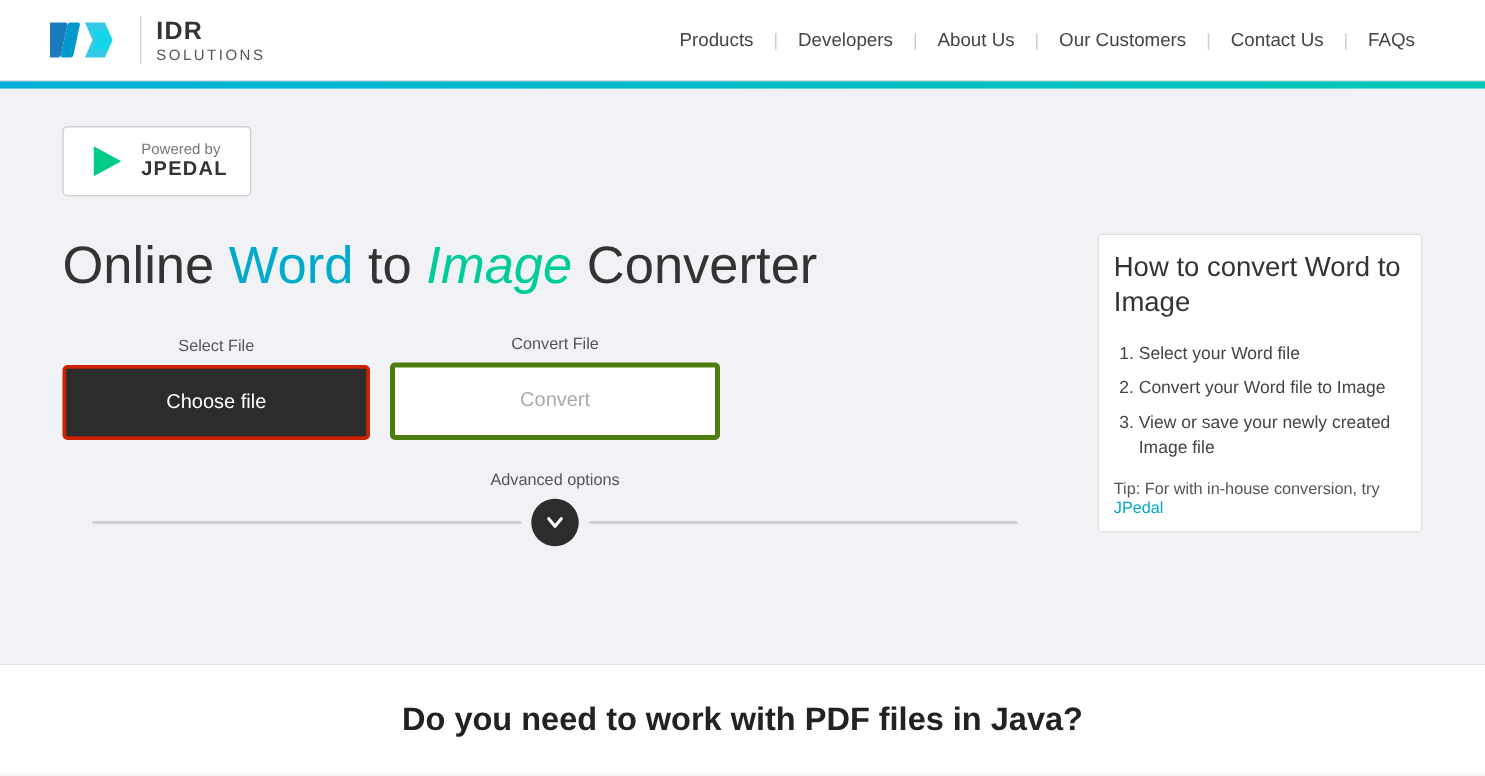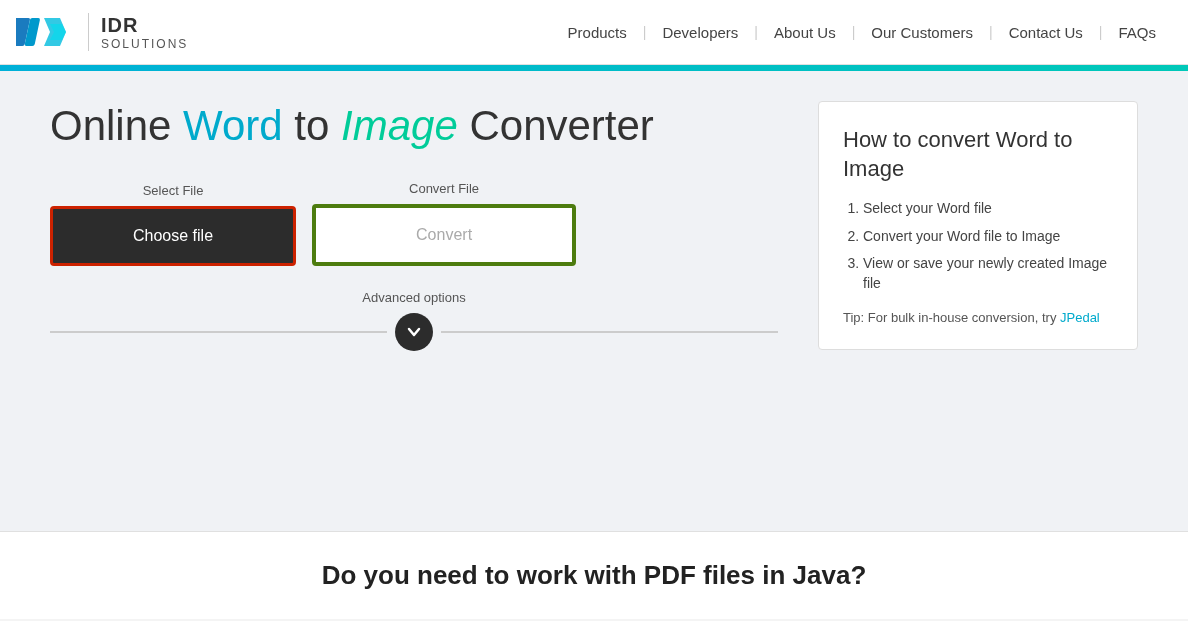--- a/index.html
+++ b/index.html
@@ -2,21 +2,21 @@
 <html><head>
   <meta charset="utf-8">
   <style>
     * { box-sizing: border-box; margin: 0; padding: 0; }
     body { font-family: 'Segoe UI', Arial, sans-serif; background: #f4f4f4; color: #333; }
 
     
     .header {
       background: #fff;
       border-bottom: 1px solid #e0e0e0;
-      padding: 0 16px;
+      padding: 0 40px;
       display: flex;
       align-items: center;
       height: 65px;
     }
     .logo-area {
       display: flex;
       align-items: center;
       margin-right: auto;
     }
     .logo-icon {
@@ -198,25 +198,25 @@
       display: flex;
       align-items: center;
       justify-content: center;
       margin: 0 8px;
       color: #fff;
       font-size: 16px;
     }
 
     
     .info-box {
-      width: 320px;
+      width: 260px;
       background: #fff;
       border: 1px solid #ddd;
       border-radius: 4px;
-      padding: 24px;
+      padding: 12px;
       flex-shrink: 0;
       align-self: flex-start;
     }
     .info-box h3 {
       font-size: 22px;
       font-weight: 400;
       color: #333;
       margin-bottom: 16px;
       line-height: 1.3;
     }
@@ -282,20 +282,29 @@
     <span class="sep">|</span>
     <a href="#">FAQs</a>
   </nav>
 </header>
 
 <div class="blue-bar"></div>
 
 <div class="main-bg">
 
   
+  <div class="powered-by-box">
+    <svg class="play-icon" viewBox="0 0 32 32">
+      <polygon points="6,4 28,16 6,28" fill="#00cc88"></polygon>
+    </svg>
+    <div class="powered-text">
+      <div>Powered by</div>
+      <strong>JPEDAL</strong>
+    </div>
+  </div>
 
   <div class="content-row">
 
     <div class="left-side">
       <h1 class="page-title">
         <span>Online </span><span class="word-highlight">Word</span><span> to </span><span class="image-highlight">Image</span><span> Converter</span>
       </h1>
 
       <div style="display:flex; gap:8px; align-items:flex-end;">
         <div class="form-group">
@@ -323,21 +332,21 @@
     </div>
 
     <div class="info-box">
       <h3>How to convert Word to Image</h3>
       <ol>
         <li>Select your Word file</li>
         <li>Convert your Word file to Image</li>
         <li>View or save your newly created Image file</li>
       </ol>
       <p class="tip">
-        <span>Tip: For bulk in-house conversion, try </span><a href="#">JPedal</a>
+        <span>Tip: For with in-house conversion, try </span><a href="#">JPedal</a>
       </p>
     </div>
   </div>
 </div>
 
 <div class="bottom-section">
   <h2>Do you need to work with PDF files in Java?</h2>
 </div>
 
 </body></html>

